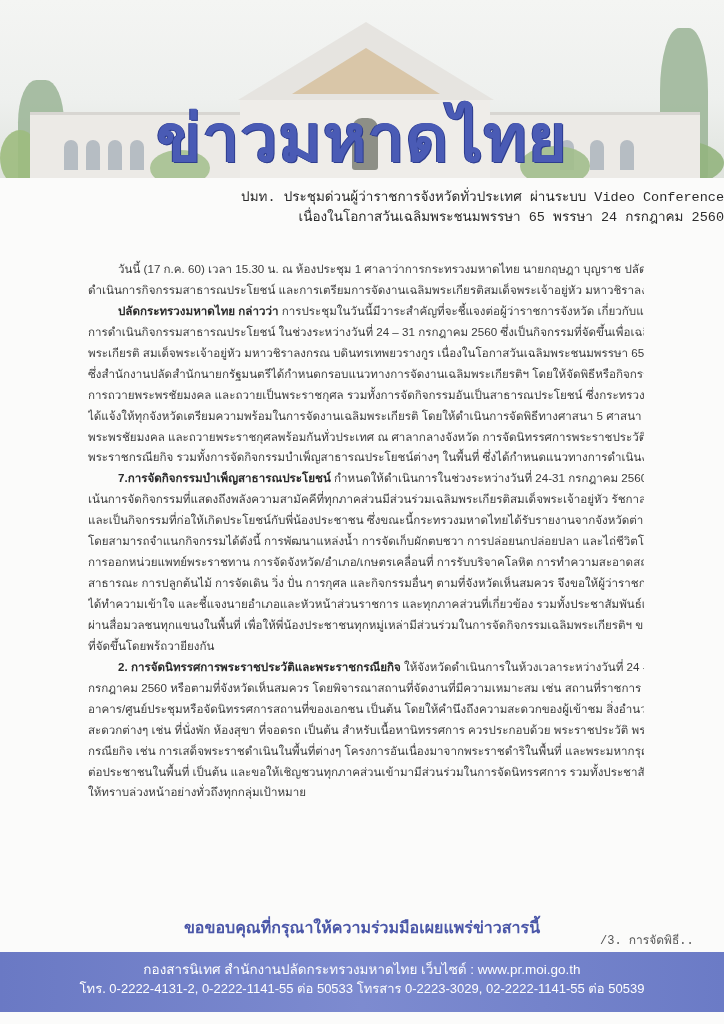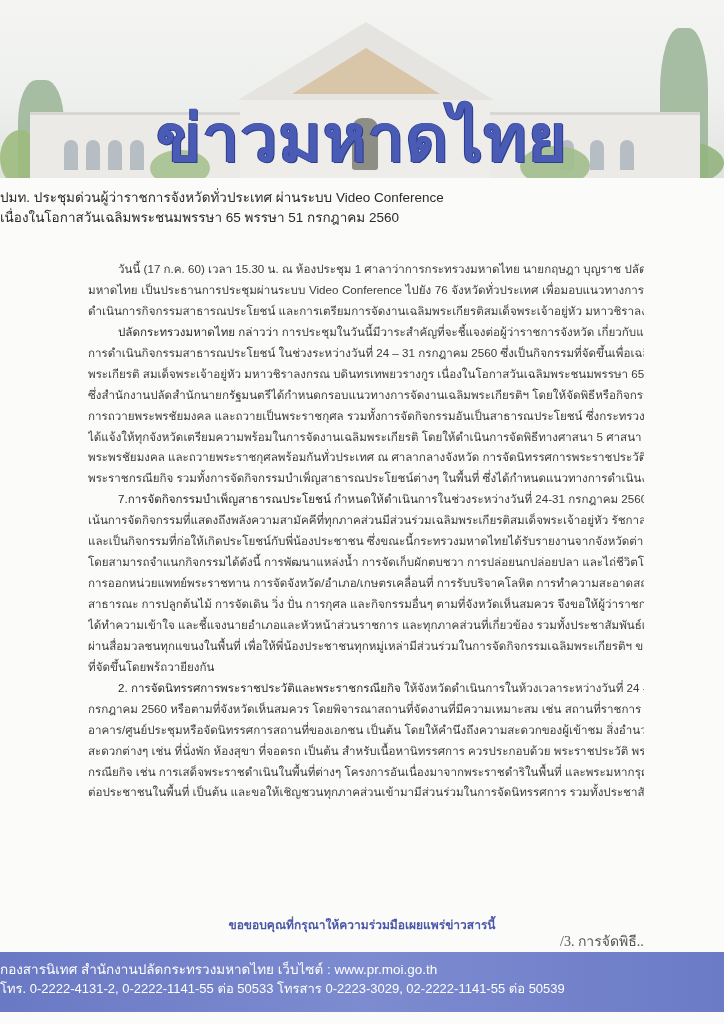--- a/index.html
+++ b/index.html
@@ -46,53 +46,53 @@
     .masthead {
       position: absolute; left: 0; width: 724px; top: 96px; text-align: center;
       font-family: "Liberation Sans", sans-serif; font-weight: bold;
       font-size: 66px; line-height: 84px; letter-spacing: 1px;
       color: #4a5bb5;
       text-shadow: 1px 1px 0 #2e3d8f, -1px 0 0 #2e3d8f;
     }
 
     
     .headline {
-      position: absolute; left: 0; top: 188px; width: 724px; text-align: left;
-      font-family: Liberation Sans, sans-serif; font-size: 13.5px; line-height: 20px; color: #2b2b2b;
+      position: absolute; left: 0; top: 188px; width: 724px; text-align: right;
+      font-family: Liberation Mono, monospace; font-size: 13.5px; line-height: 20px; color: #2b2b2b;
     }
     .headline div { white-space: nowrap; }
 
     
     .body {
       position: absolute; left: 88px; top: 259px; width: 556px;
       font-family: "Liberation Sans", sans-serif; font-size: 11.6px; color: #3c3c3c;
     }
     .line {
       height: 20.95px; line-height: 20.95px; white-space: nowrap; overflow: hidden;
       text-align: justify; text-align-last: justify;
     }
     .line.last { text-align-last: left; }
     .line.indent { padding-left: 30px; }
-    .bold { font-weight: normal; color: #2a2a2a; }
+    .bold { font-weight: bold; color: #2a2a2a; }
 
     
     .thanks {
       position: absolute; left: 0; width: 724px; top: 915px; text-align: center;
-      font-family: "Liberation Sans", sans-serif; font-weight: bold; font-size: 12px; color: #4a56a8;
+      font-family: "Liberation Sans", sans-serif; font-weight: bold; font-size: 16px; color: #4a56a8;
     }
     .continued {
-      position: absolute; left: 560px; top: 930px; font-family: Liberation Serif, serif;
-      font-size: 14px; color: #555;
+      position: absolute; left: 600px; top: 930px; font-family: Liberation Mono, monospace;
+      font-size: 12px; color: #555;
     }
 
     
     .footer {
       position: absolute; left: 0; top: 952px; width: 724px; height: 60px;
       background: linear-gradient(90deg, #6a79c4 0%, #7d8bd0 50%, #6b7bc6 100%);
-      color: #ffffff; text-align: left;
+      color: #ffffff; text-align: center;
       font-family: "Liberation Sans", sans-serif;
     }
     .footer .f1 { font-size: 13.5px; line-height: 20px; padding-top: 8px; }
     .footer .f2 { font-size: 13px; line-height: 18px; }
   </style>
 </head>
 <body>
 
 <div class="banner">
   <div class="tree tall" style="left:18px;top:80px;width:46px;height:106px;"></div>
@@ -114,27 +114,26 @@
   <div class="pediment-inner"></div>
   <div class="statue"></div>
   <div class="tree" style="left:150px;top:150px;width:60px;height:36px;background:#a6c190;"></div>
   <div class="tree" style="left:520px;top:146px;width:70px;height:40px;background:#a2be8c;"></div>
 
   <div class="masthead">ข่าวมหาดไทย</div>
 </div>
 
 <div class="headline">
   <div>ปมท. ประชุมด่วนผู้ว่าราชการจังหวัดทั่วประเทศ ผ่านระบบ Video Conference</div>
-  <div>เนื่องในโอกาสวันเฉลิมพระชนมพรรษา 65 พรรษา 51 กรกฎาคม 2560</div>
+  <div>เนื่องในโอกาสวันเฉลิมพระชนมพรรษา 65 พรรษา 24 กรกฎาคม 2560</div>
 </div>
 
 <div class="body">
 
   <div class="line indent">วันนี้ (17 ก.ค. 60) เวลา 15.30 น. ณ ห้องประชุม 1 ศาลาว่าการกระทรวงมหาดไทย นายกฤษฎา บุญราช ปลัดกระทรวง</div>
-  <div class="line">มหาดไทย เป็นประธานการประชุมผ่านระบบ Video   Conference   ไปยัง 76 จังหวัดทั่วประเทศ เพื่อมอบแนวทางการ</div>
   <div class="line">ดำเนินการกิจกรรมสาธารณประโยชน์ และการเตรียมการจัดงานเฉลิมพระเกียรติสมเด็จพระเจ้าอยู่หัว มหาวชิราลงกรณ</div>
 
   <div class="line indent">
     <span class="bold">ปลัดกระทรวงมหาดไทย กล่าวว่า</span><span> การประชุมในวันนี้มีวาระสำคัญที่จะชี้แจงต่อผู้ว่าราชการจังหวัด เกี่ยวกับแนวทาง</span>
   </div>
   <div class="line">การดำเนินกิจกรรมสาธารณประโยชน์ ในช่วงระหว่างวันที่ 24 – 31 กรกฎาคม 2560 ซึ่งเป็นกิจกรรมที่จัดขึ้นเพื่อเฉลิม</div>
   <div class="line">พระเกียรติ สมเด็จพระเจ้าอยู่หัว มหาวชิราลงกรณ บดินทรเทพยวรางกูร เนื่องในโอกาสวันเฉลิมพระชนมพรรษา 65 พรรษา</div>
   <div class="line">ซึ่งสำนักงานปลัดสำนักนายกรัฐมนตรีได้กำหนดกรอบแนวทางการจัดงานเฉลิมพระเกียรติฯ โดยให้จัดพิธีหรือกิจกรรม</div>
   <div class="line">การถวายพระพรชัยมงคล และถวายเป็นพระราชกุศล รวมทั้งการจัดกิจกรรมอันเป็นสาธารณประโยชน์ ซึ่งกระทรวงมหาดไทย</div>
   <div class="line">ได้แจ้งให้ทุกจังหวัดเตรียมความพร้อมในการจัดงานเฉลิมพระเกียรติ โดยให้ดำเนินการจัดพิธีทางศาสนา 5 ศาสนา พิธีถวาย</div>
@@ -154,20 +153,21 @@
   <div class="line last">ที่จัดขึ้นโดยพร้ถวายียงกัน</div>
 
   <div class="line indent">
     <span class="bold">2.  การจัดนิทรรศการพระราชประวัติและพระราชกรณียกิจ</span><span> ให้จังหวัดดำเนินการในห้วงเวลาระหว่างวันที่ 24 -31</span>
   </div>
   <div class="line">กรกฎาคม 2560 หรือตามที่จังหวัดเห็นสมควร โดยพิจารณาสถานที่จัดงานที่มีความเหมาะสม เช่น สถานที่ราชการ สถานศึกษา</div>
   <div class="line">อาคาร/ศูนย์ประชุมหรือจัดนิทรรศการสถานที่ของเอกชน เป็นต้น โดยให้คำนึงถึงความสะดวกของผู้เข้าชม สิ่งอำนวยความ</div>
   <div class="line">สะดวกต่างๆ เช่น ที่นั่งพัก ห้องสุขา ที่จอดรถ เป็นต้น สำหรับเนื้อหานิทรรศการ ควรประกอบด้วย พระราชประวัติ พระราช</div>
   <div class="line">กรณียกิจ เช่น การเสด็จพระราชดำเนินในพื้นที่ต่างๆ โครงการอันเนื่องมาจากพระราชดำริในพื้นที่ และพระมหากรุณาธิคุณที่มี</div>
   <div class="line">ต่อประชาชนในพื้นที่ เป็นต้น และขอให้เชิญชวนทุกภาคส่วนเข้ามามีส่วนร่วมในการจัดนิทรรศการ รวมทั้งประชาสัมพันธ์</div>
+  <div class="line last">ให้ทราบล่วงหน้าอย่างทั่วถึงทุกกลุ่มเป้าหมาย</div>
 </div>
 
 <div class="thanks">ขอขอบคุณที่กรุณาให้ความร่วมมือเผยแพร่ข่าวสารนี้</div>
 <div class="continued">/3. การจัดพิธี..</div>
 
 <div class="footer">
   <div class="f1">กองสารนิเทศ สำนักงานปลัดกระทรวงมหาดไทย เว็บไซต์ : www.pr.moi.go.th</div>
   <div class="f2">โทร. 0-2222-4131-2, 0-2222-1141-55 ต่อ 50533 โทรสาร 0-2223-3029, 02-2222-1141-55 ต่อ 50539</div>
 </div>
 

